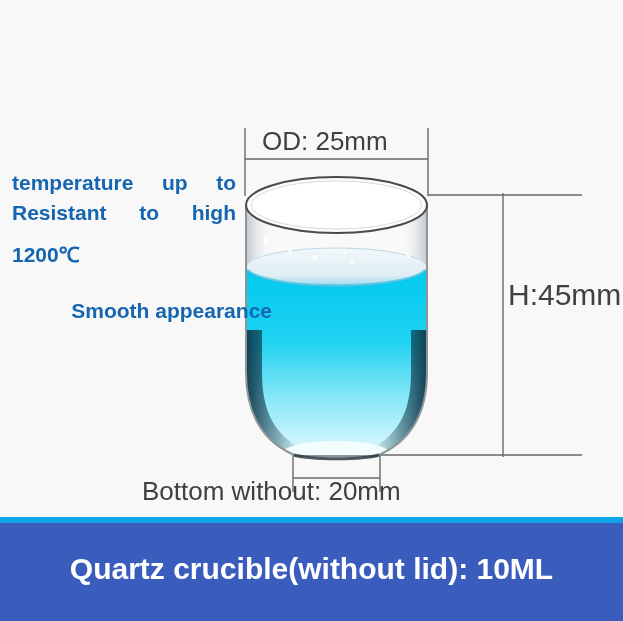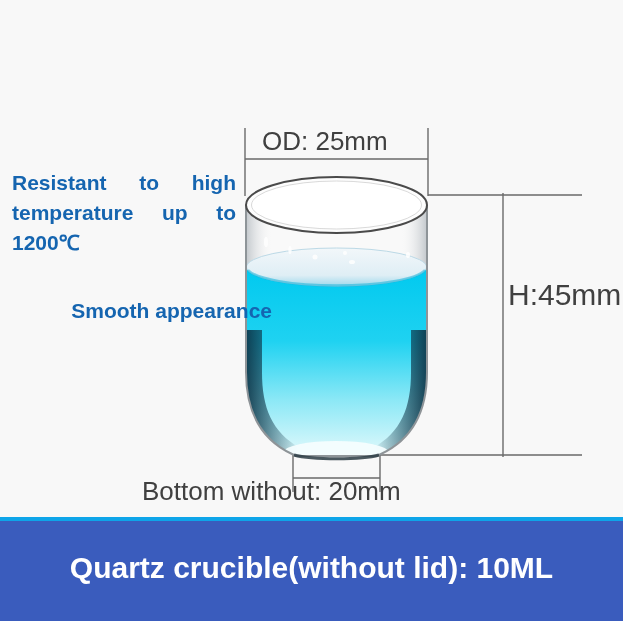--- a/index.html
+++ b/index.html
@@ -43,20 +43,21 @@
     color: #1565b0;
     font-weight: bold;
     font-size: 21px;
     line-height: 30px;
     text-align: justify;
     text-align-last: justify;
     white-space: pre;
   }
   .feature-line.last-line {
     text-align-last: left;
+    margin-top: 12px;
   }
   #feature-smooth {
     position: absolute;
     left: 12px;
     top: 297px;
     width: 260px;
     color: #1565b0;
     font-weight: bold;
     font-size: 21px;
     line-height: 28px;
@@ -88,21 +89,21 @@
   }
 
   
   #title-banner {
     position: absolute;
     left: 0;
     top: 517px;
     width: 623px;
     height: 104px;
     background: #3a5cbd;
-    border-top: 4px solid #0ea5e9;
+    border-top: 6px solid #0ea5e9;
     display: flex;
     align-items: center;
     justify-content: center;
     box-sizing: border-box;
   }
   #title-banner-text {
     color: #ffffff;
     font-weight: bold;
     font-size: 30px;
     letter-spacing: 0px;
@@ -210,22 +211,22 @@
         <ellipse cx="290" cy="250" rx="1.6" ry="4"></ellipse>
         <ellipse cx="315" cy="257" rx="2.5" ry="2.5"></ellipse>
         <ellipse cx="345" cy="253" rx="2" ry="2"></ellipse>
         <ellipse cx="352" cy="262" rx="3" ry="2"></ellipse>
         <ellipse cx="408" cy="255" rx="2" ry="3"></ellipse>
       </g>
     </g>
   </svg>
 
   <div id="feature-text">
+    <div class="feature-line">temperature  up  to</div>
     <div class="feature-line">Resistant  to  high</div>
-    <div class="feature-line">temperature  up  to</div>
     <div class="feature-line last-line">1200℃</div>
   </div>
   <div id="feature-smooth">Smooth appearance</div>
 
   <div class="dim-label" id="label-od">OD: 25mm</div>
   <div class="dim-label" id="label-h">H:45mm</div>
   <div class="dim-label" id="label-bottom">Bottom without: 20mm</div>
 
   <div id="title-banner">
     <div id="title-banner-text">Quartz crucible(without lid): 10ML</div>

